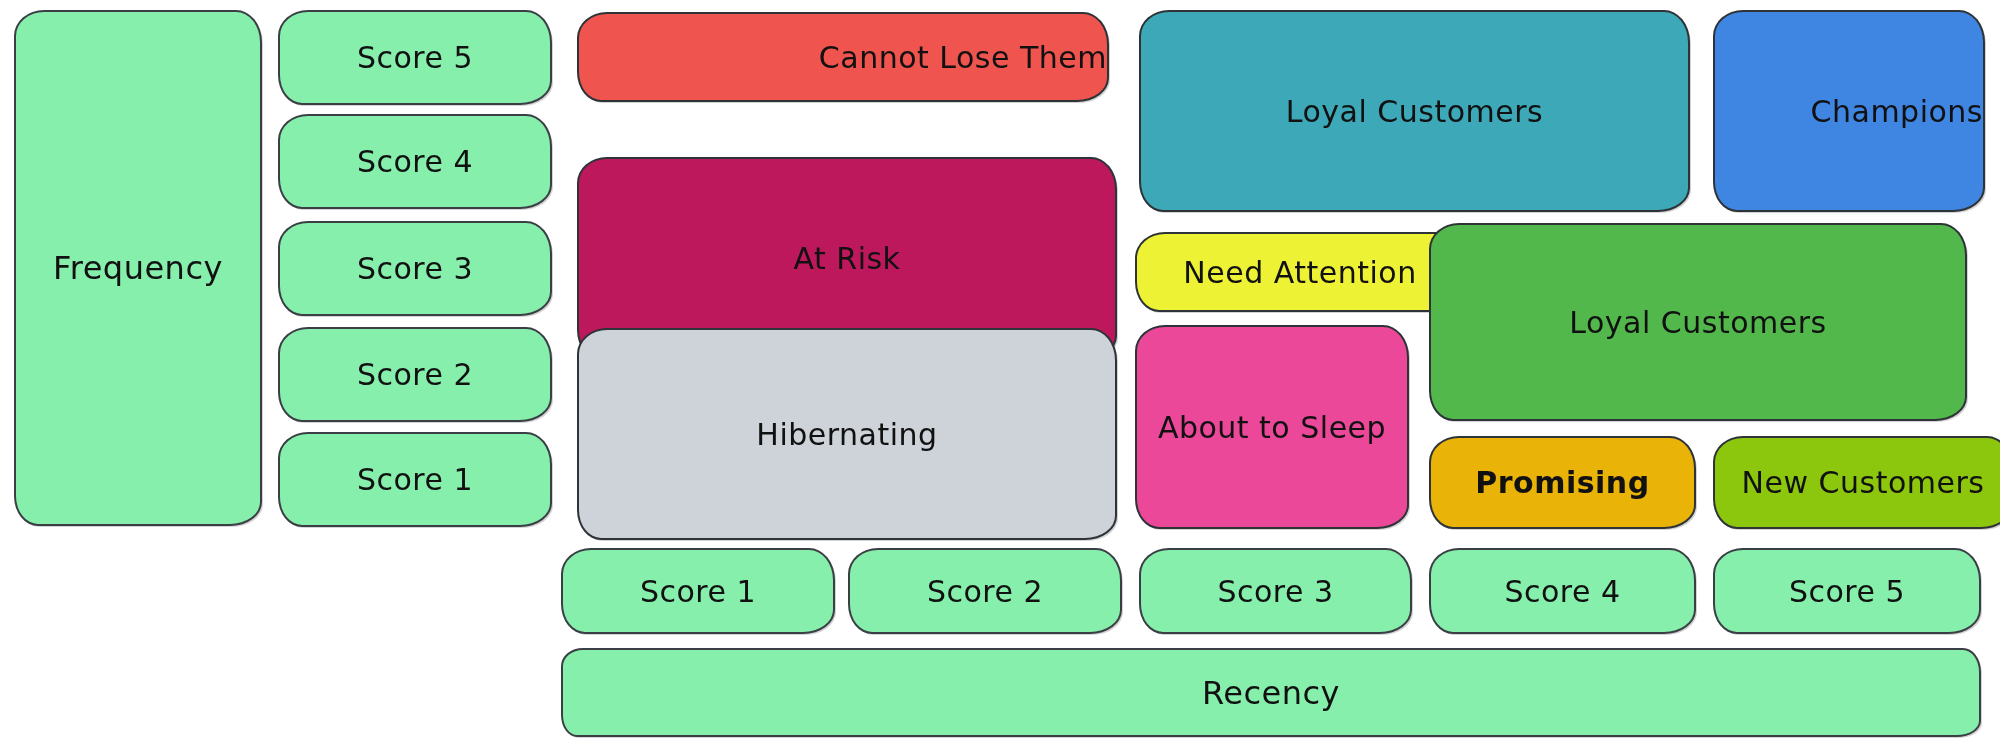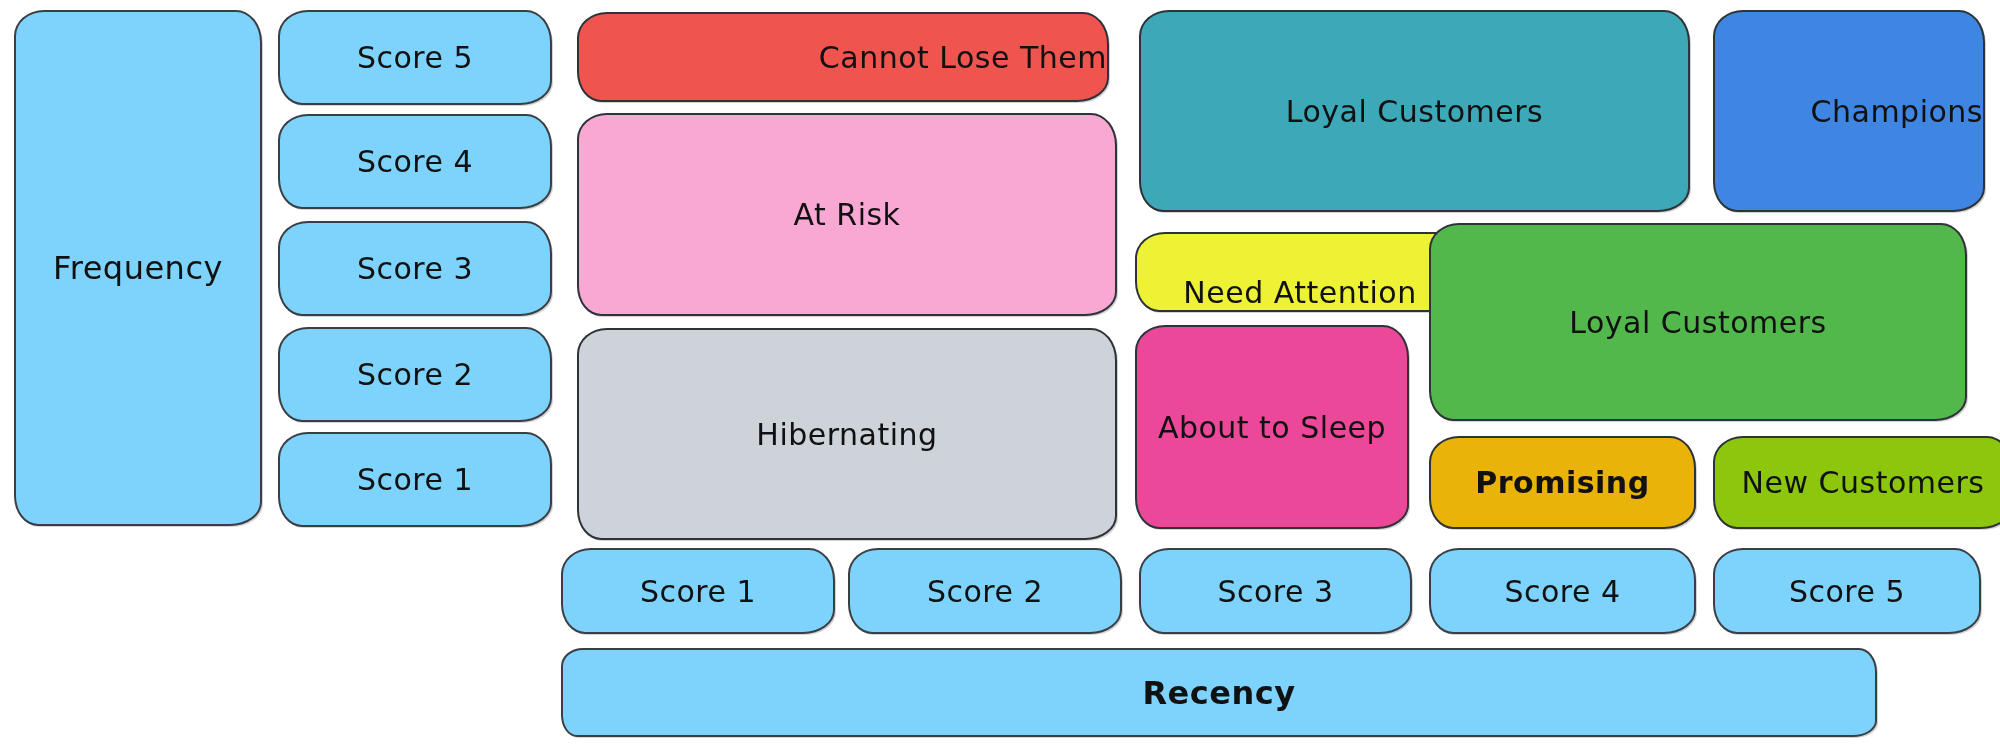--- a/index.html
+++ b/index.html
@@ -10,21 +10,21 @@
     background: #ffffff;
     font-family: "DejaVu Sans", sans-serif;
     color: #111111;
     overflow: hidden;
   }
   .box {
     position: absolute;
     box-sizing: border-box;
     border: 2.5px solid #3a3f45;
     border-radius: 30px 26px 32px 24px / 26px 32px 24px 30px;
-    background: #7dd3fc;
+    background: #86efac;
     display: flex;
     align-items: center;
     justify-content: center;
     text-align: center;
     font-size: 30px;
     letter-spacing: 0.5px;
     box-shadow: 2px 2px 0 -1px rgba(130,130,130,0.35);
   }
   .seg {
     border-color: #2e3338;
@@ -40,34 +40,34 @@
   #fscore-3 { top: 221px; }
   #fscore-2 { top: 327px; }
   #fscore-1 { top: 432px; }
 
   
   #seg-cannot-lose   { left: 577px;  top: 12px;  width: 532px; height: 90px; }
   #seg-at-risk       { left: 577px;  top: 113px; width: 540px; height: 203px; }
   #seg-hibernating   { left: 577px;  top: 328px; width: 540px; height: 212px; }
   #seg-loyal-top     { left: 1139px; top: 10px;  width: 551px; height: 202px; }
   #seg-champions     { left: 1713px; top: 10px;  width: 272px; height: 202px; }
-  #seg-need-attention{ left: 1135px; top: 232px; width: 330px; height: 80px; align-items: flex-end; }
+  #seg-need-attention{ left: 1135px; top: 232px; width: 330px; height: 80px; }
   #seg-about-to-sleep{ left: 1135px; top: 325px; width: 274px; height: 204px; }
   #seg-loyal-right   { left: 1429px; top: 223px; width: 538px; height: 198px; }
   #seg-promising     { left: 1429px; top: 436px; width: 267px; height: 93px; }
   #seg-new-customers { left: 1713px; top: 436px; width: 300px; height: 93px; }
 
   
   .rscore { top: 548px; height: 86px; }
   #rscore-1 { left: 561px;  width: 274px; }
   #rscore-2 { left: 848px;  width: 274px; }
   #rscore-3 { left: 1139px; width: 273px; }
   #rscore-4 { left: 1429px; width: 267px; }
   #rscore-5 { left: 1713px; width: 268px; }
-  #recency-box { left: 561px; top: 648px; width: 1316px; height: 89px; font-size: 32px; border-radius: 22px 18px 24px 16px / 18px 24px 16px 22px; font-weight: bold; }
+  #recency-box { left: 561px; top: 648px; width: 1420px; height: 89px; font-size: 32px; border-radius: 22px 18px 24px 16px / 18px 24px 16px 22px; }
 </style>
 </head>
 <body>
 
 <div id="canvas">
 
   <div class="box" id="frequency-box">
     <span class="lbl">Frequency</span>
   </div>
 
@@ -83,21 +83,21 @@
   <div class="box fscore" id="fscore-2">
     <span class="lbl">Score 2</span>
   </div>
   <div class="box fscore" id="fscore-1">
     <span class="lbl">Score 1</span>
   </div>
 
   <div class="box seg" id="seg-cannot-lose" style="background-color: rgb(240, 84, 79); justify-content: flex-end;">
     <span class="lbl">Cannot Lose Them</span>
   </div>
-  <div class="box seg" id="seg-at-risk" style="background-color: #f9a8d4;">
+  <div class="box seg" id="seg-at-risk" style="background-color: #be185d; margin-top: 44px;">
     <span class="lbl">At Risk</span>
   </div>
   <div class="box seg" id="seg-hibernating" style="background-color: rgb(206, 211, 218);">
     <span class="lbl">Hibernating</span>
   </div>
   <div class="box seg" id="seg-loyal-top" style="background-color: rgb(61, 168, 184);">
     <span class="lbl">Loyal Customers</span>
   </div>
   <div class="box seg" id="seg-champions" style="background-color: rgb(63, 134, 227); justify-content: flex-end;">
     <span class="lbl">Champions</span>

